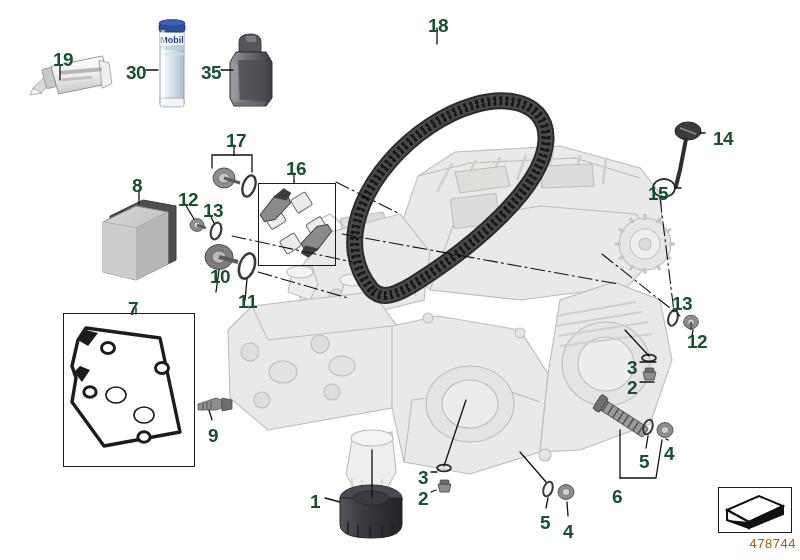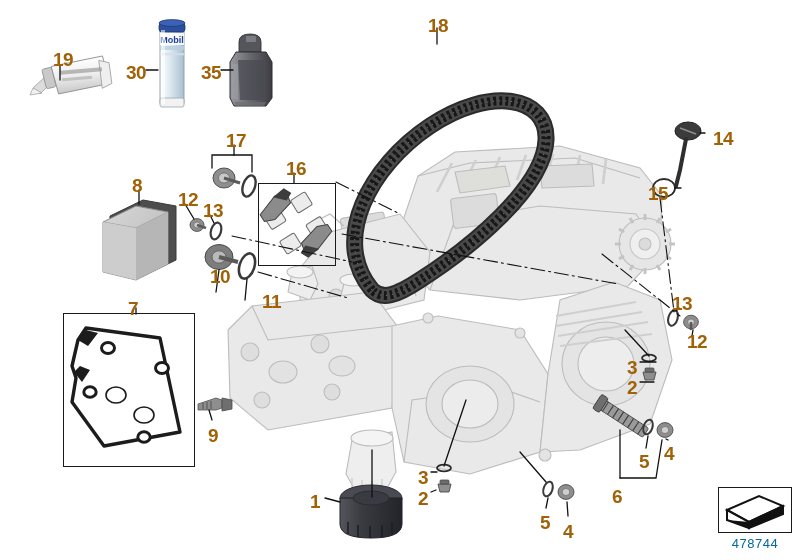--- a/index.html
+++ b/index.html
@@ -1,35 +1,35 @@
 <!DOCTYPE html>
 <html><head>
 <meta charset="utf-8">
 <style>
   html,body{margin:0;padding:0;background:#fff;}
   body{width:800px;height:560px;overflow:hidden;
        font-family:"Liberation Sans",sans-serif;}
   #stage{position:relative;width:800px;height:560px;background:#ffffff;}
 
   
-  .num{position:absolute;font-weight:bold;font-size:19px;color:#a16207;
+  .num{position:absolute;font-weight:bold;font-size:19px;color:#14532d;
        line-height:1;letter-spacing:-0.5px;white-space:nowrap;}
 
   
   svg.layer{position:absolute;left:0;top:0;width:800px;height:560px;
             overflow:visible;pointer-events:none;}
 
   
   .frame{position:absolute;border:1.6px solid #1a1a1a;background:transparent;}
 
   
   #idplate{position:absolute;left:718px;top:487px;width:72px;height:44px;
            border:1.6px solid #1a1a1a;background:#fff;}
-  #idnum{position:absolute;left:714px;top:536px;width:82px;text-align:center;
-         font-size:13px;color:#0369a1;letter-spacing:0.5px;}
+  #idnum{position:absolute;left:714px;top:536px;width:82px;text-align:right;
+         font-size:13px;color:#a16207;letter-spacing:0.5px;}
 </style>
 </head>
 <body>
 
 <div id="stage">
 
   <svg class="layer" viewBox="0 0 800 560">
     <defs>
       <linearGradient id="gMetal" x1="0" y1="0" x2="1" y2="1">
         <stop offset="0" stop-color="#f4f4f4"></stop>
@@ -385,21 +385,21 @@
       <div class="num" style="left: 310px; top: 492px;">1</div>
       <div class="num" style="left: 418px; top: 489px;">2</div>
       <div class="num" style="left: 418px; top: 468px;">3</div>
       <div class="num" style="left: 563px; top: 522px;">4</div>
       <div class="num" style="left: 540px; top: 513px;">5</div>
       <div class="num" style="left: 612px; top: 487px;">6</div>
       <div class="num" style="left: 128px; top: 299px;">7</div>
       <div class="num" style="left: 132px; top: 176px;">8</div>
       <div class="num" style="left: 208px; top: 426px;">9</div>
       <div class="num" style="left: 210px; top: 267px;">10</div>
-      <div class="num" style="left: 238px; top: 292px; margin-left: 24px;">11</div>
+      <div class="num" style="left: 238px; top: 292px;">11</div>
       <div class="num" style="left: 178px; top: 190px;">12</div>
       <div class="num" style="left: 203px; top: 201px;">13</div>
       <div class="num" style="left: 713px; top: 129px;">14</div>
       <div class="num" style="left: 648px; top: 184px;">15</div>
       <div class="num" style="left: 286px; top: 159px; text-align: center;">16</div>
       <div class="num" style="left: 226px; top: 131px;">17</div>
       <div class="num" style="left: 428px; top: 16px;">18</div>
       <div class="num" style="left: 53px; top: 50px;">19</div>
       <div class="num" style="left: 126px; top: 63px;">30</div>
       <div class="num" style="left: 201px; top: 63px;">35</div>

